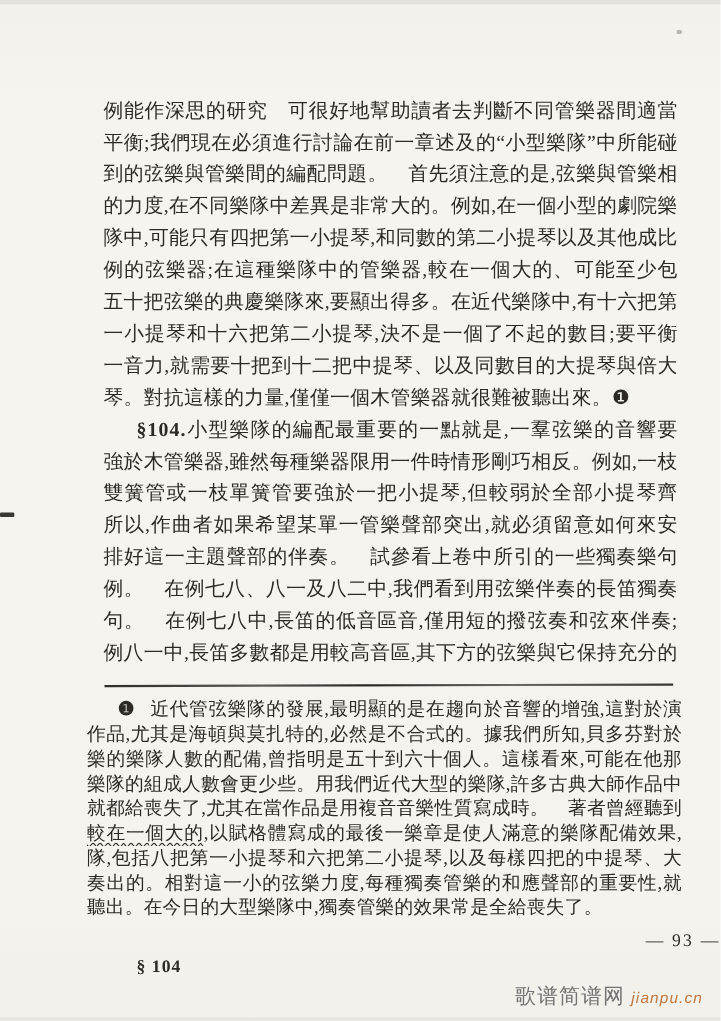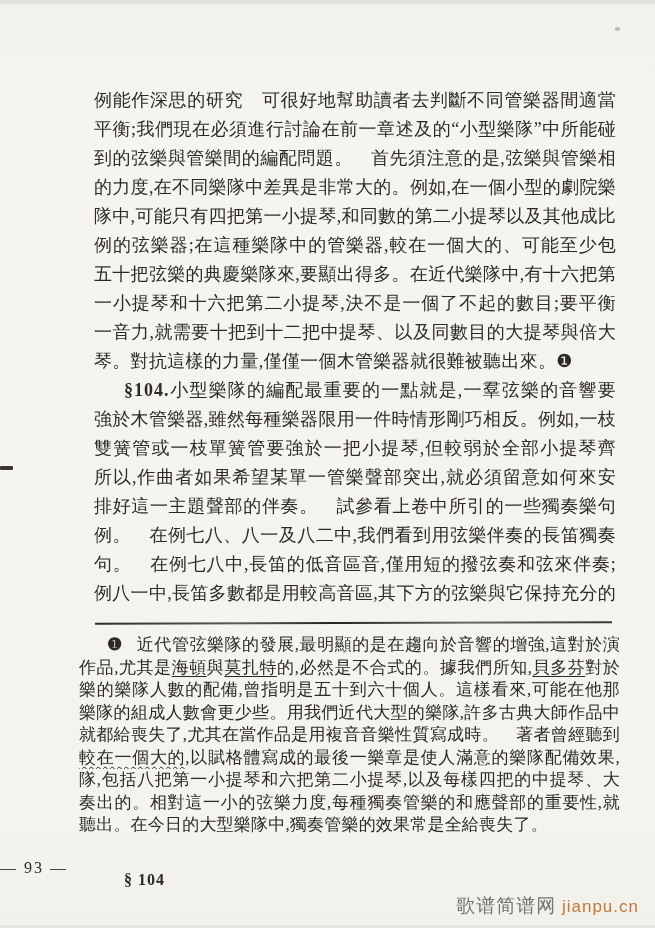--- a/index.html
+++ b/index.html
@@ -30,30 +30,30 @@
   }
 
   .footnote{position:absolute;top:634px;left:79px;width:541px;}
   .fn-line{
     height:22.5px;line-height:22.5px;font-size:17px;letter-spacing:.2px;
     white-space:nowrap;margin:0;
   }
   .fn-line.fill{white-space:normal;}
   .fn-indent{padding-left:28px;}
   .fn-marker{font-weight:bold;margin-right:14px;}
-  .uname{text-decoration:underline;text-underline-offset:3px;text-decoration-thickness:1px;margin-top:32px;}
+  .uname{text-underline-offset:3px;text-decoration-thickness:1px;margin-top:32px;}
   .wavy{text-decoration:underline wavy;text-underline-offset:3px;text-decoration-thickness:1px;}
 
   .footer{position:absolute;top:843px;left:0;width:655px;height:24px;font-size:16px;}
   .footer-sec{position:absolute;left:124px;top:0;font-weight:bold;letter-spacing:1px;margin-top:28px;}
-  .footer-page{position:absolute;left:0;top:16px;width:655px;text-align:left;letter-spacing:2px;}
+  .footer-page{position:absolute;left:0;top:4px;width:655px;text-align:right;letter-spacing:2px;}
 
   .watermark{position:absolute;right:16px;bottom:9px;font-size:19px;letter-spacing:1px;}
   .wm-name{color:#737373;}
-  .wm-url{color:#c4763c;font-family:"Liberation Sans","DejaVu Sans",sans-serif;font-size:17px;}
+  .wm-url{color:#c4763c;font-family:"Liberation Sans","DejaVu Sans",sans-serif;font-size:14px;font-style:italic;}
 </style>
 </head>
 <body>
 
 <div class="edge-top"></div>
 <div class="edge-bottom"></div>
 <div class="artifact-dash"></div>
 <div class="artifact-dot"></div>
 
 <div class="main-text">

